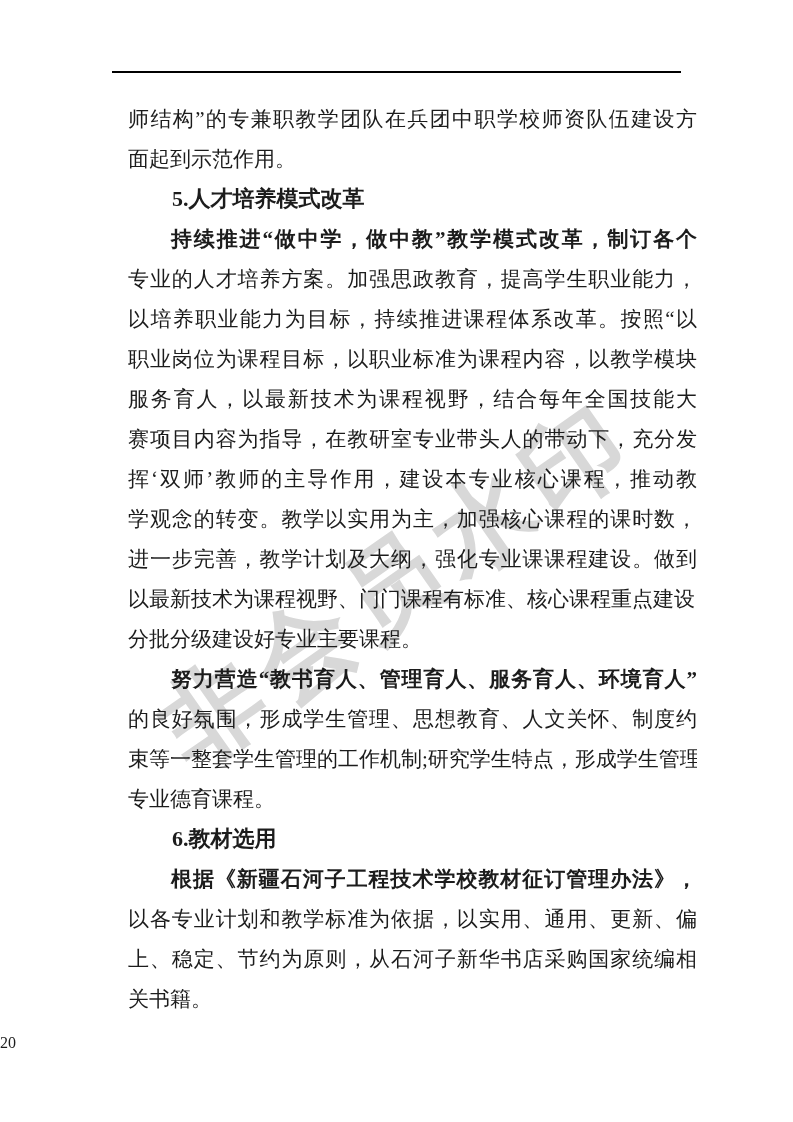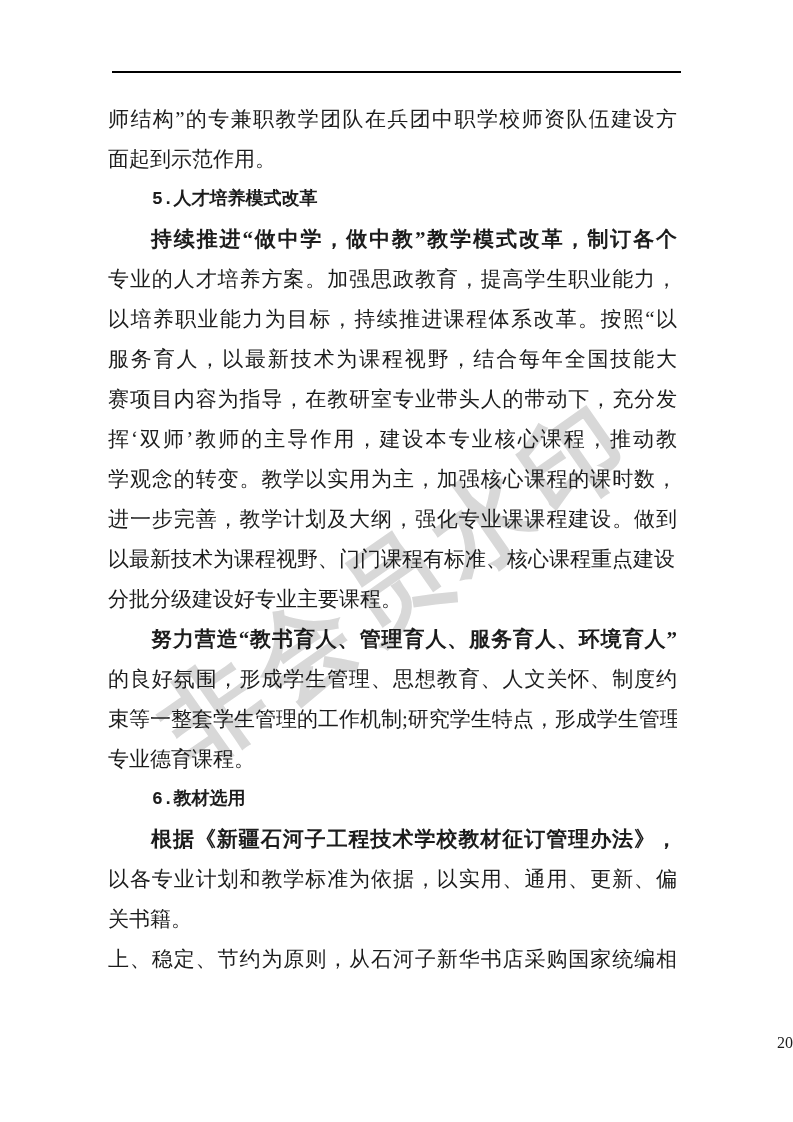--- a/index.html
+++ b/index.html
@@ -33,21 +33,21 @@
     font-size: 100px;
     font-weight: bold;
     letter-spacing: 10px;
     color: #d8d8d8;
     white-space: nowrap;
     z-index: 0;
     user-select: none;
   }
   .content {
     position: absolute;
-    left: 108px;
+    left: 128px;
     top: 99px;
     width: 569px;
     z-index: 1;
   }
   .line {
     height: 40px;
     line-height: 40px;
     font-size: 21px;
     text-align: justify;
     text-align-last: justify;
@@ -59,61 +59,61 @@
     padding-left: 43px;
     font-weight: bold;
   }
   .line.last {
     text-align-last: left;
   }
   .line.heading {
     text-align-last: left;
     padding-left: 44px;
     font-weight: bold;
-    font-size: 18px;
-    font-family: Liberation Mono, monospace;
+    font-size: 22px;
   }
   .page-number {
     position: absolute;
     left: 0;
     top: 1034px;
     width: 100%;
-    text-align: right;
+    text-align: left;
     font-size: 16px;
     color: #1c1c1c;
     z-index: 1;
   }
 </style>
 </head>
 <body>
 
 <div class="page">
   <div class="watermark">非会员水印</div>
 
   <div class="header-rule"></div>
 
   <div class="content">
       <div class="line full">师结构”的专兼职教学团队在兵团中职学校师资队伍建设方</div>
       <div class="line last">面起到示范作用。</div>
       <div class="line heading">5.人才培养模式改革</div>
       <div class="line first">持续推进“做中学，做中教”教学模式改革，制订各个</div>
       <div class="line full">专业的人才培养方案。加强思政教育，提高学生职业能力，</div>
       <div class="line full">以培养职业能力为目标，持续推进课程体系改革。按照“以</div>
+      <div class="line full">职业岗位为课程目标，以职业标准为课程内容，以教学模块</div>
       <div class="line full">服务育人，以最新技术为课程视野，结合每年全国技能大</div>
       <div class="line full">赛项目内容为指导，在教研室专业带头人的带动下，充分发</div>
       <div class="line full">挥‘双师’教师的主导作用，建设本专业核心课程，推动教</div>
       <div class="line full">学观念的转变。教学以实用为主，加强核心课程的课时数，</div>
       <div class="line full">进一步完善，教学计划及大纲，强化专业课课程建设。做到</div>
       <div class="line full">以最新技术为课程视野、门门课程有标准、核心课程重点建设，</div>
       <div class="line last">分批分级建设好专业主要课程。</div>
       <div class="line first">努力营造“教书育人、管理育人、服务育人、环境育人”</div>
       <div class="line full">的良好氛围，形成学生管理、思想教育、人文关怀、制度约</div>
       <div class="line full">束等一整套学生管理的工作机制;研究学生特点，形成学生管理</div>
       <div class="line last">专业德育课程。</div>
       <div class="line heading">6.教材选用</div>
       <div class="line first">根据《新疆石河子工程技术学校教材征订管理办法》，</div>
       <div class="line full">以各专业计划和教学标准为依据，以实用、通用、更新、偏</div>
+      <div class="line full">上、稳定、节约为原则，从石河子新华书店采购国家统编相</div>
       <div class="line last">关书籍。</div>
-      <div class="line full">上、稳定、节约为原则，从石河子新华书店采购国家统编相</div>
     </div>
 
   <div class="page-number">20</div>
 </div>
 
 </body></html>

